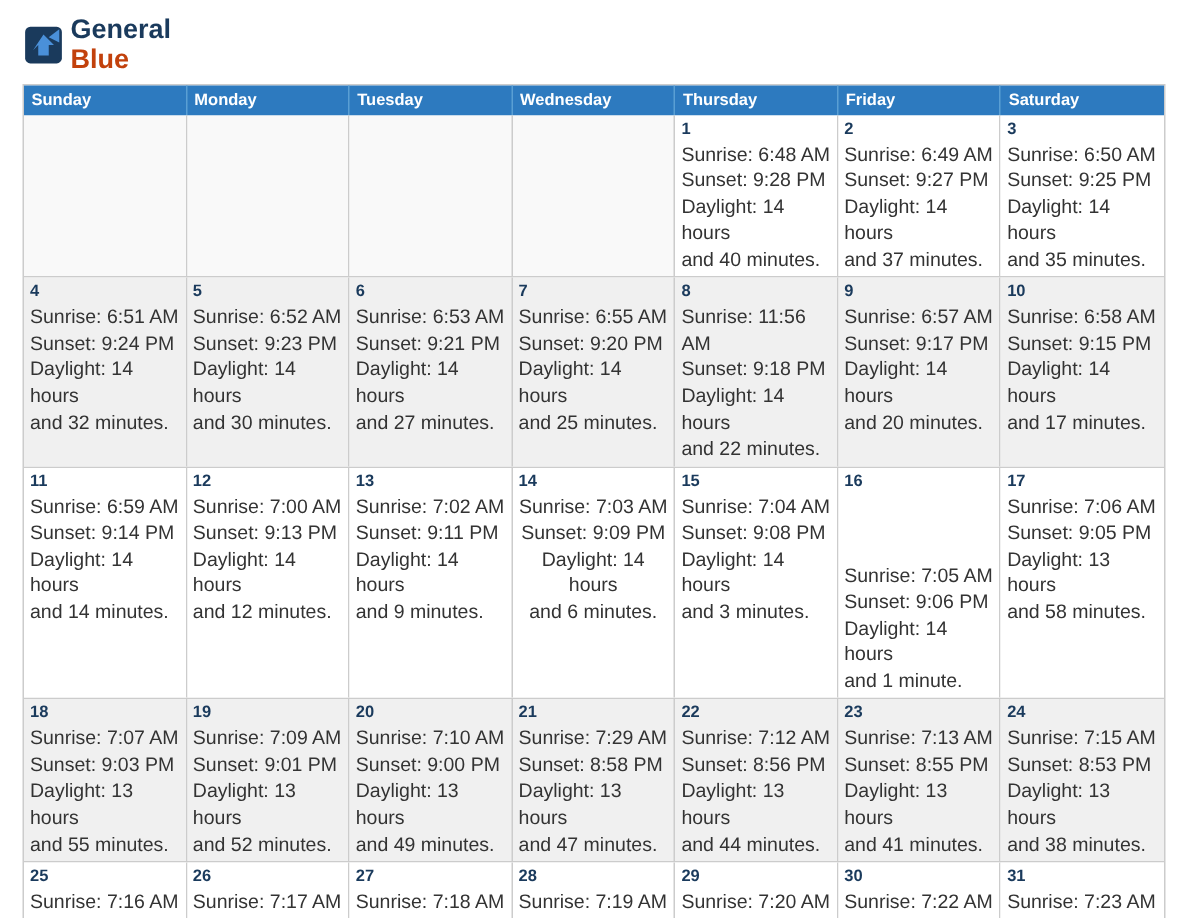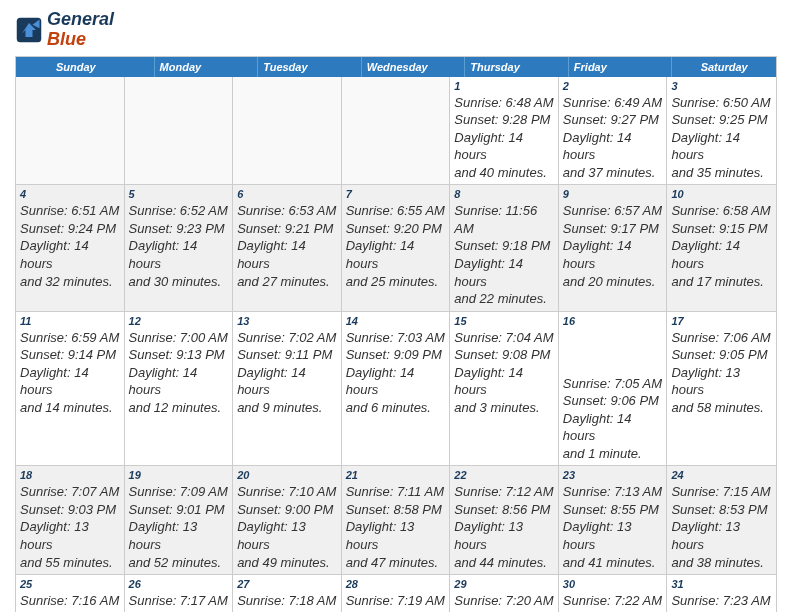--- a/index.html
+++ b/index.html
@@ -9,21 +9,20 @@
       width: 792px;
       height: 612px;
       overflow: hidden;
     }
     .page {
       width: 792px;
       height: 544px;
       padding: 10px 15px;
       display: flex;
       flex-direction: column;
-      font-style: italic;
     }
     .header {
       display: flex;
       justify-content: space-between;
       align-items: flex-start;
       margin-bottom: 6px;
     }
     .logo {
       display: flex;
       align-items: center;
@@ -55,31 +54,30 @@
     .calendar {
       flex: 1;
       display: flex;
       flex-direction: column;
       border: 1px solid #ccc;
     }
     .cal-header-row {
       display: grid;
       grid-template-columns: repeat(7, 1fr);
       background: #2d7abf;
-      padding-left: 35px;
     }
     .cal-header-cell {
       color: #fff;
       font-size: 11px;
       font-weight: bold;
       padding: 4px 5px;
       border-right: 1px solid #5a9fd4;
       text-align: left;
     }
-    .cal-header-cell:last-child { border-right: none; text-align: center; }
+    .cal-header-cell:last-child { border-right: none; }
     .cal-body {
       flex: 1;
       display: flex;
       flex-direction: column;
     }
     .cal-week {
       display: grid;
       grid-template-columns: repeat(7, 1fr);
       flex: 1;
       border-bottom: 1px solid #ccc;
@@ -237,21 +235,21 @@
           </div>
           <div class="cal-cell">
             <span class="day-num">13</span>
             <div class="cell-info" style="white-space: pre-line;">Sunrise: 7:02 AM
 Sunset: 9:11 PM
 Daylight: 14 hours
 and 9 minutes.</div>
           </div>
           <div class="cal-cell">
             <span class="day-num">14</span>
-            <div class="cell-info" style="white-space: pre-line;">Sunrise: 7:03 AM
+            <div class="cell-info" style="white-space: pre-line; text-align: center;">Sunrise: 7:03 AM
 Sunset: 9:09 PM
 Daylight: 14 hours
 and 6 minutes.</div>
           </div>
           <div class="cal-cell">
             <span class="day-num">15</span>
             <div class="cell-info" style="white-space: pre-line;">Sunrise: 7:04 AM
 Sunset: 9:08 PM
 Daylight: 14 hours
 and 3 minutes.</div>
@@ -288,21 +286,21 @@
           </div>
           <div class="cal-cell shaded">
             <span class="day-num">20</span>
             <div class="cell-info" style="white-space: pre-line;">Sunrise: 7:10 AM
 Sunset: 9:00 PM
 Daylight: 13 hours
 and 49 minutes.</div>
           </div>
           <div class="cal-cell shaded">
             <span class="day-num">21</span>
-            <div class="cell-info" style="white-space: pre-line;">Sunrise: 7:11 AM
+            <div class="cell-info" style="white-space: pre-line;">Sunrise: 7:29 AM
 Sunset: 8:58 PM
 Daylight: 13 hours
 and 47 minutes.</div>
           </div>
           <div class="cal-cell shaded">
             <span class="day-num">22</span>
             <div class="cell-info" style="white-space: pre-line;">Sunrise: 7:12 AM
 Sunset: 8:56 PM
 Daylight: 13 hours
 and 44 minutes.</div>

